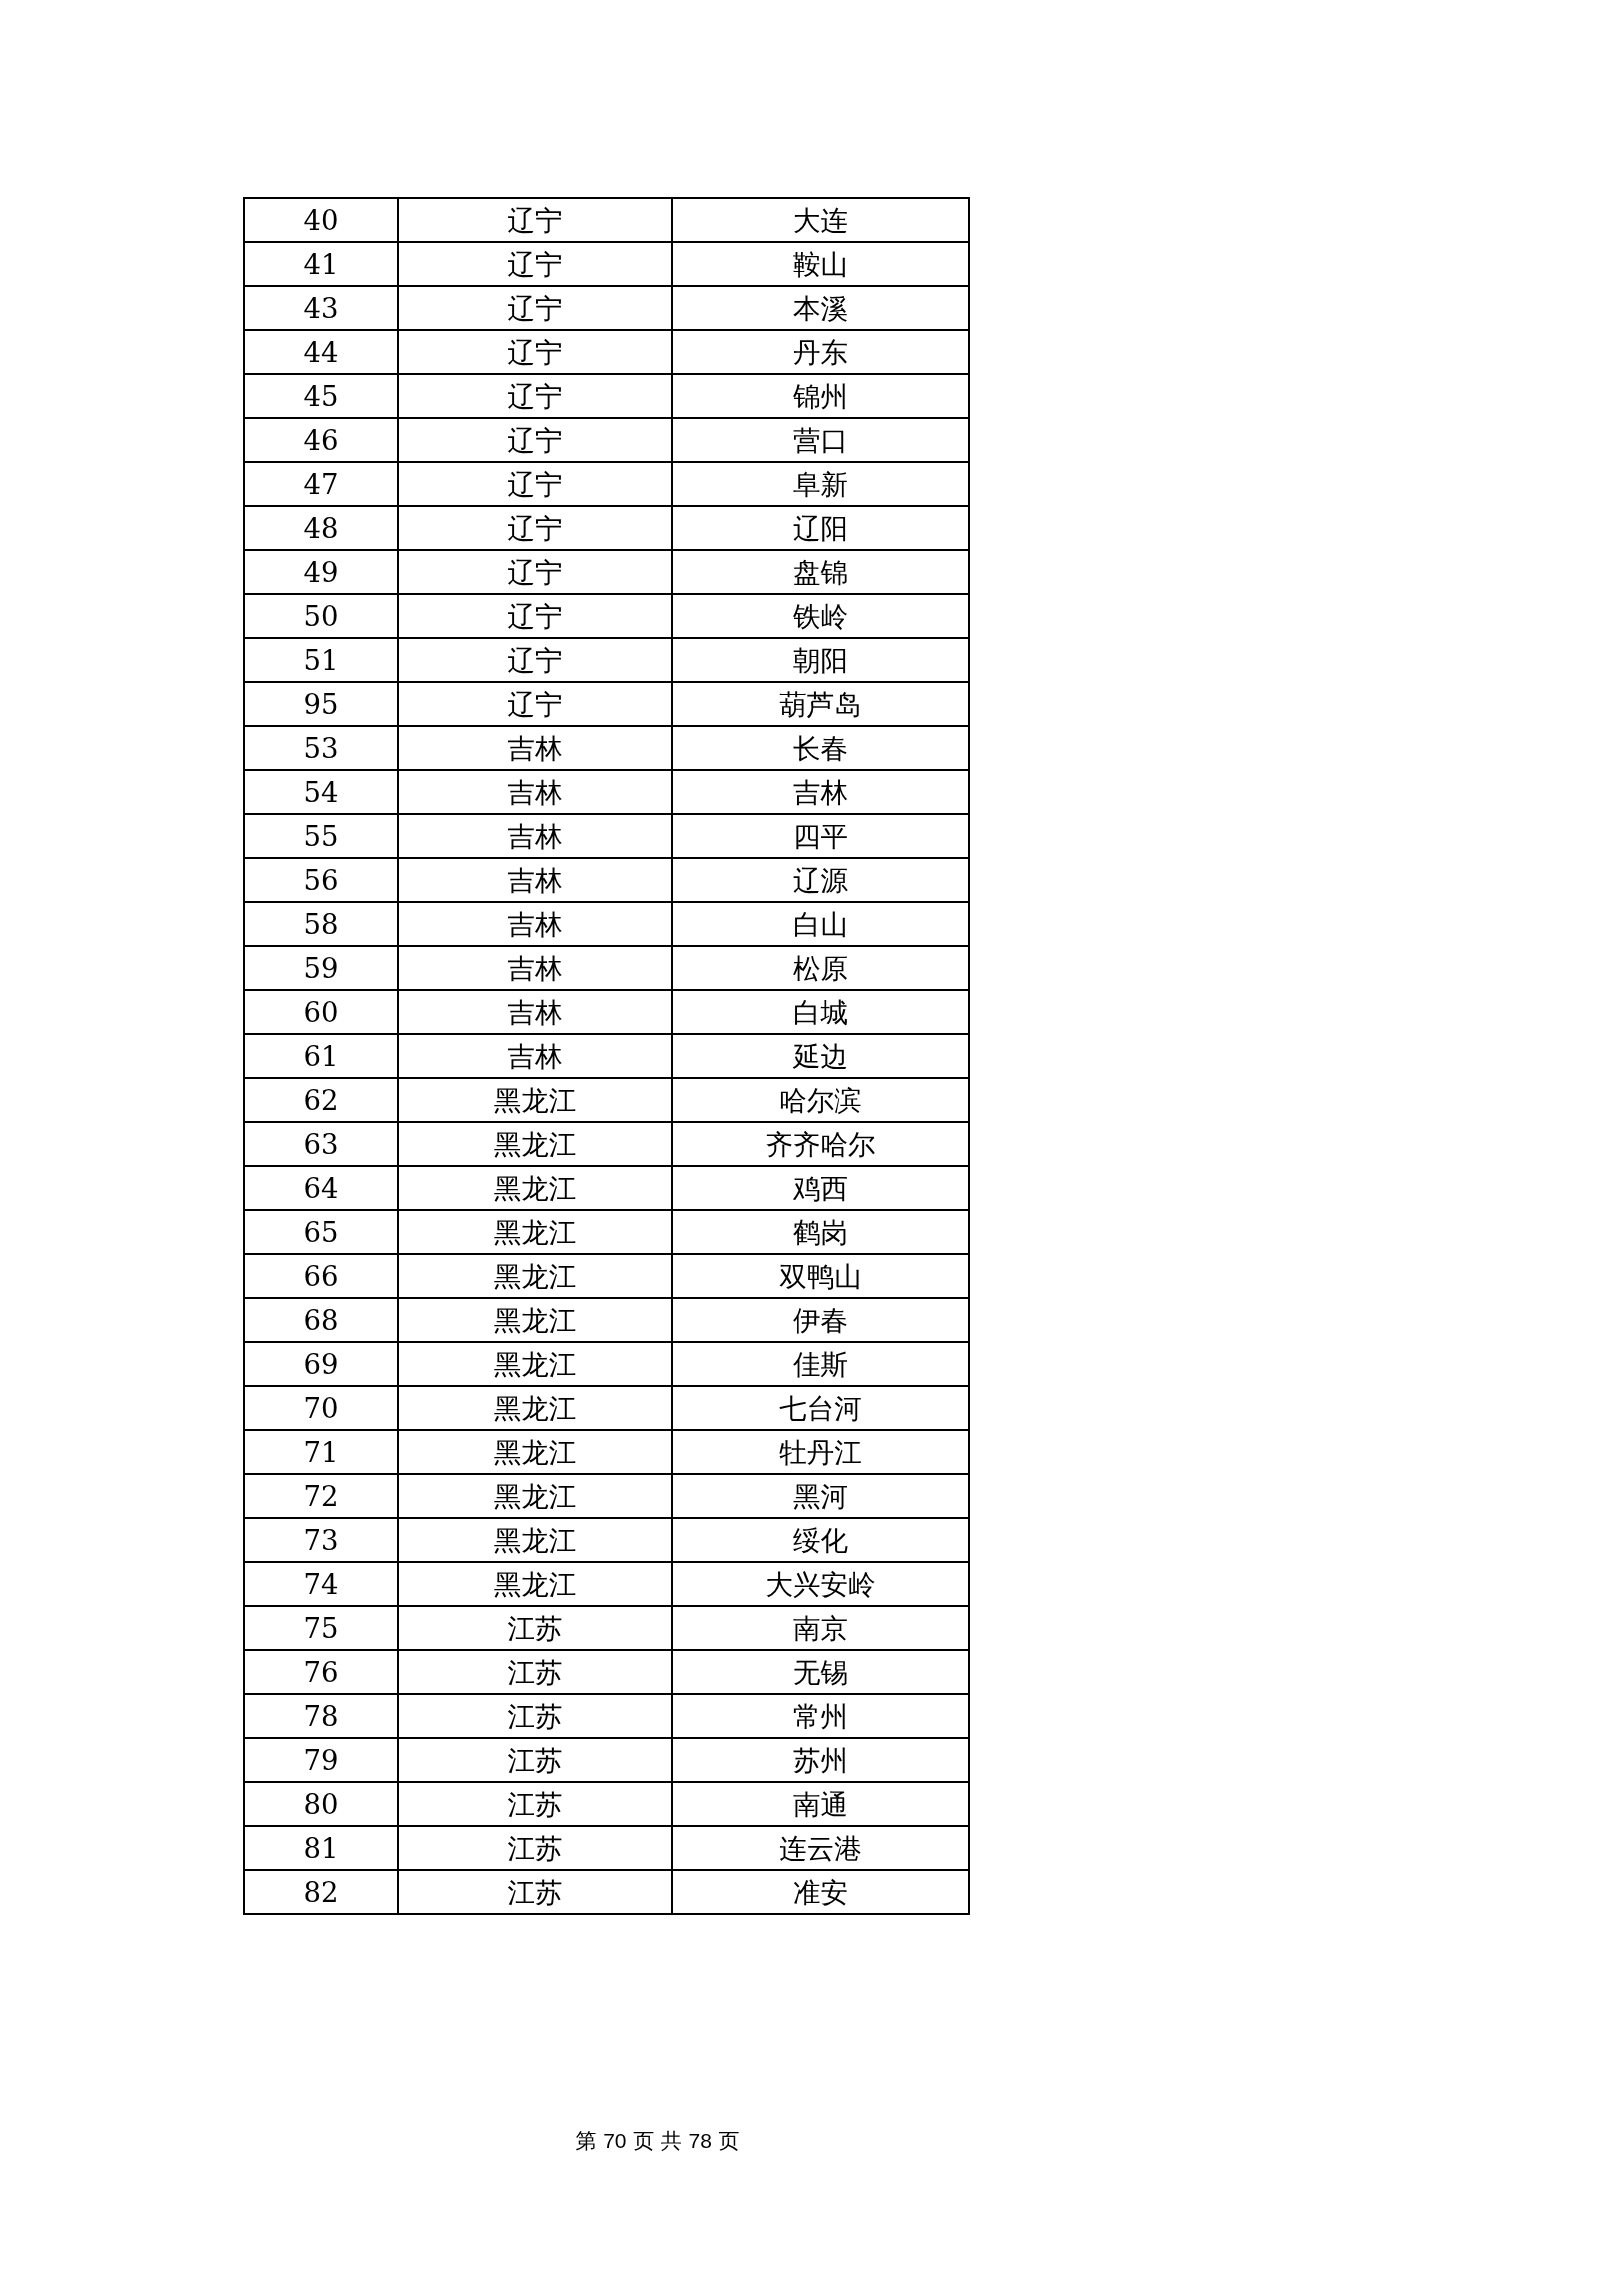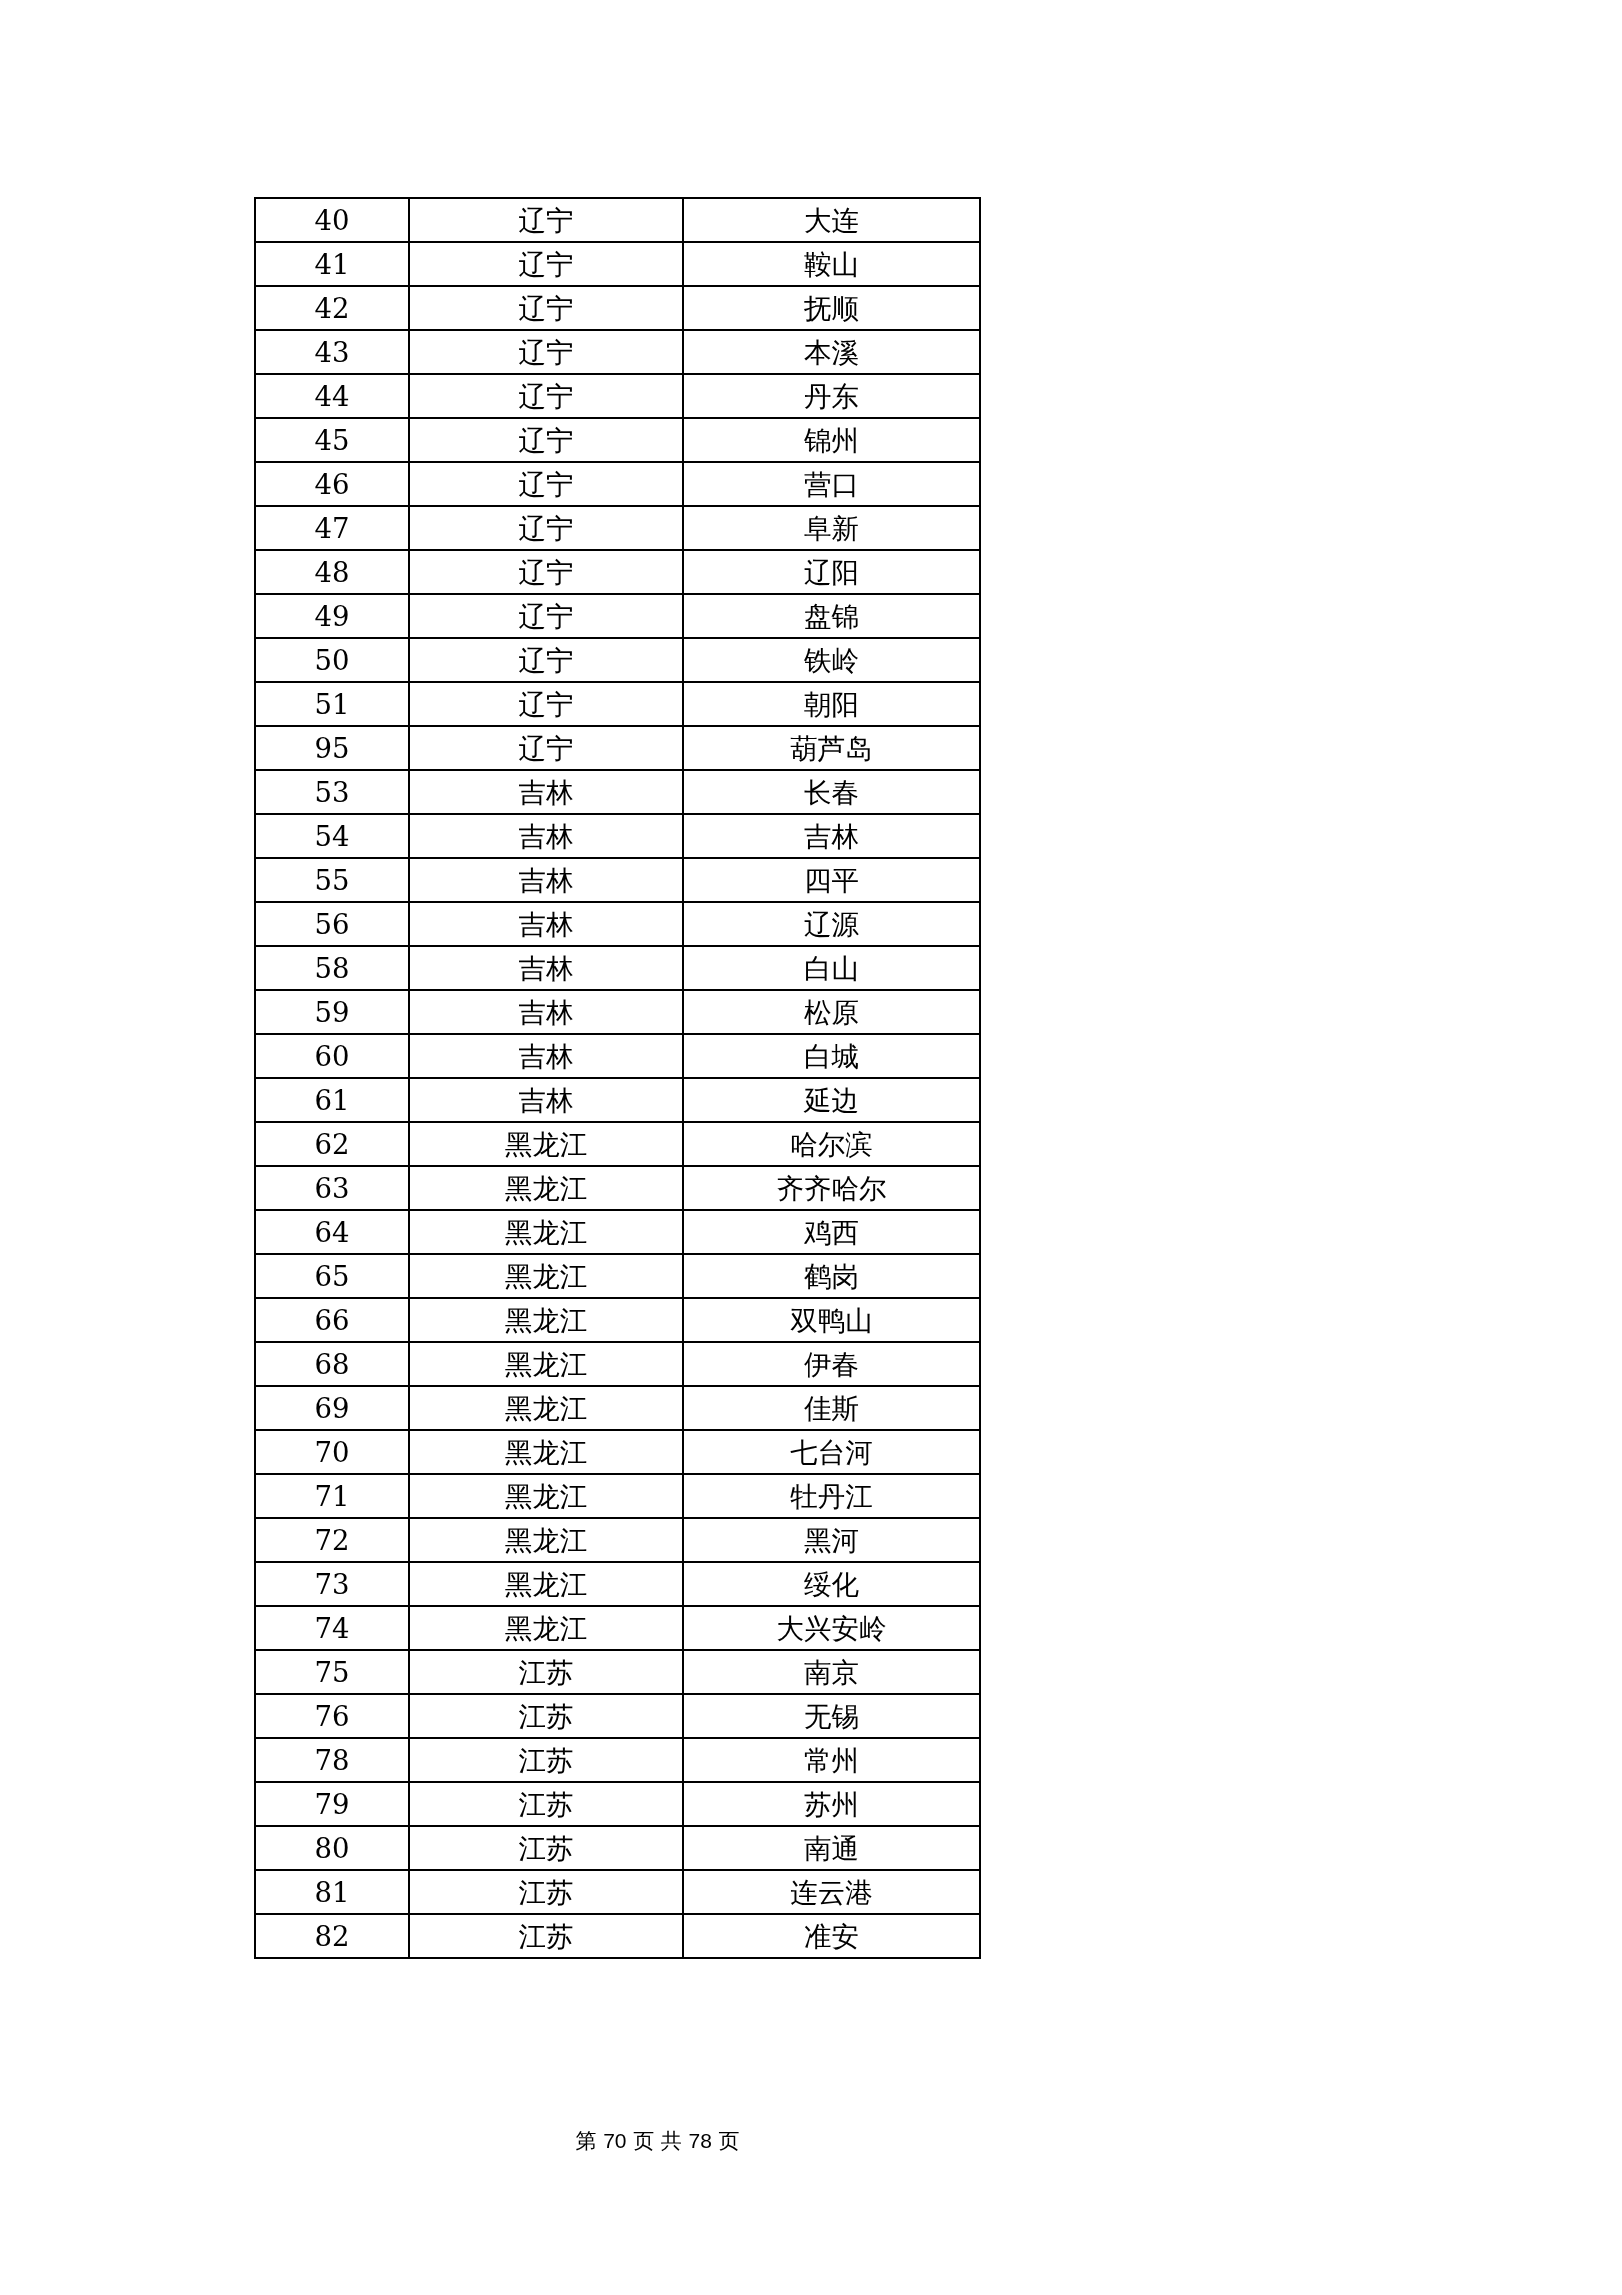--- a/index.html
+++ b/index.html
@@ -10,21 +10,21 @@
     width: 1623px;
     height: 2295px;
     background: #ffffff;
     position: relative;
     overflow: hidden;
     font-family: "DejaVu Serif", "Liberation Serif", serif;
     color: #000000;
   }
   .doc-table {
     position: absolute;
-    left: 254px;
+    left: 243px;
     top: 197px;
     width: 725px;
     border-collapse: collapse;
     table-layout: fixed;
   }
   .doc-table td {
     border: 2px solid #000000;
     height: 42px;
     padding: 0;
     text-align: center;
@@ -62,25 +62,20 @@
         <td>40</td>
         <td>辽宁</td>
         <td>大连</td>
       </tr>
       <tr>
         <td>41</td>
         <td>辽宁</td>
         <td>鞍山</td>
       </tr>
       <tr>
-        <td>42</td>
-        <td>辽宁</td>
-        <td>抚顺</td>
-      </tr>
-      <tr>
         <td>43</td>
         <td>辽宁</td>
         <td>本溪</td>
       </tr>
       <tr>
         <td>44</td>
         <td>辽宁</td>
         <td>丹东</td>
       </tr>
       <tr>

